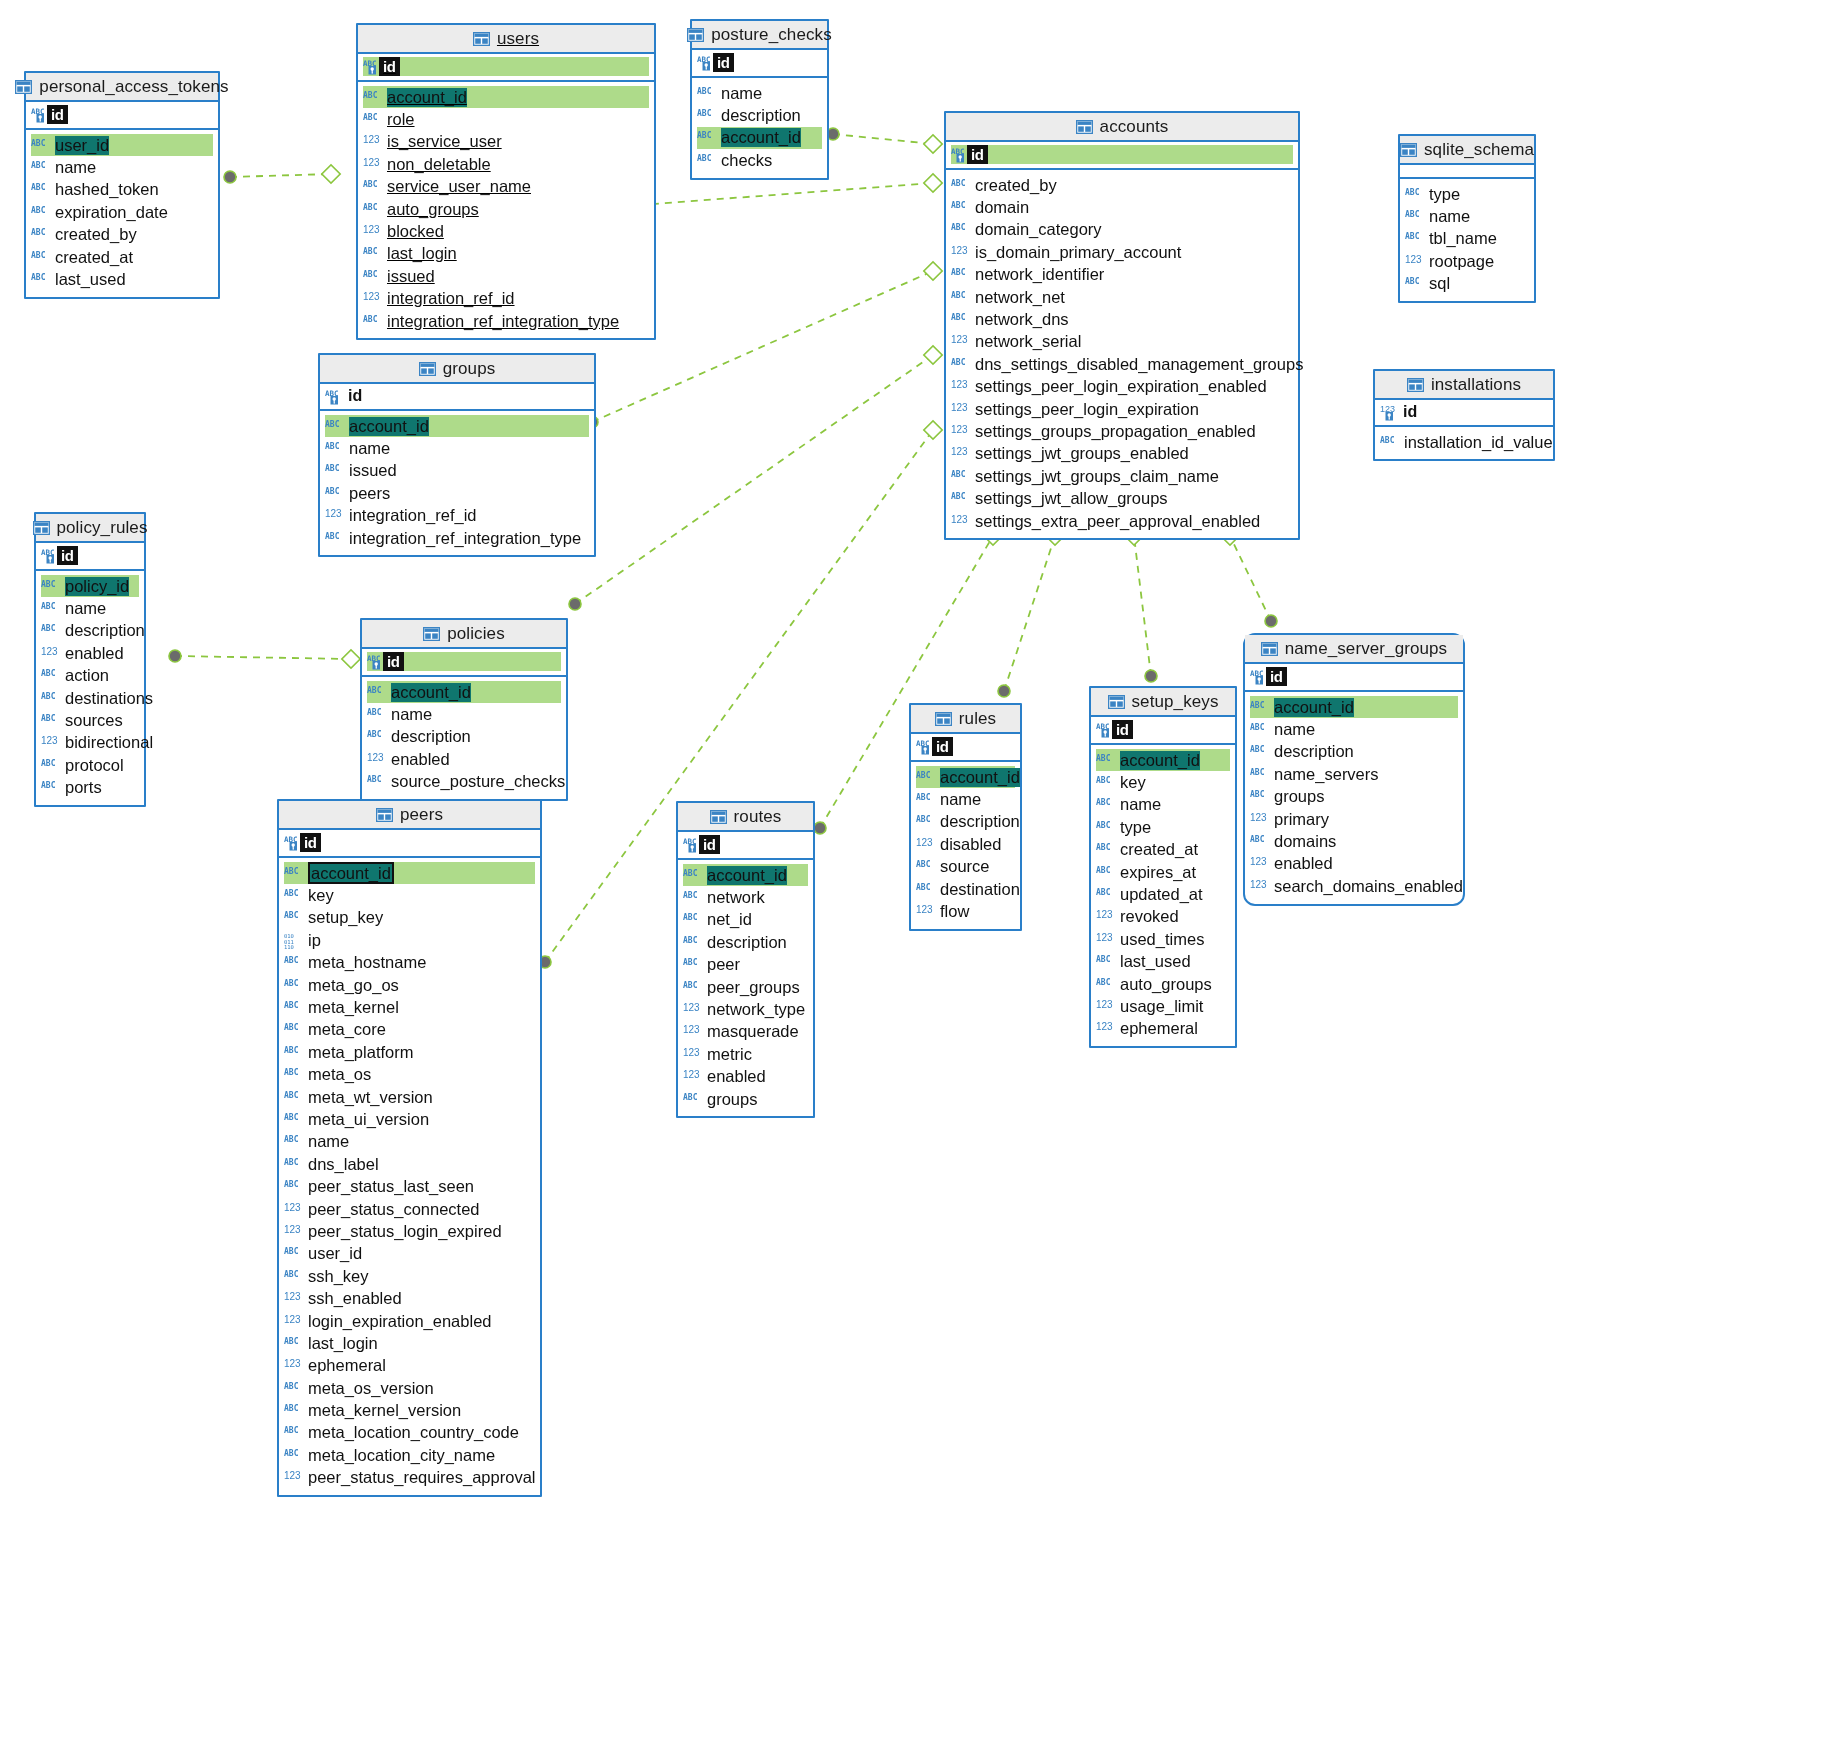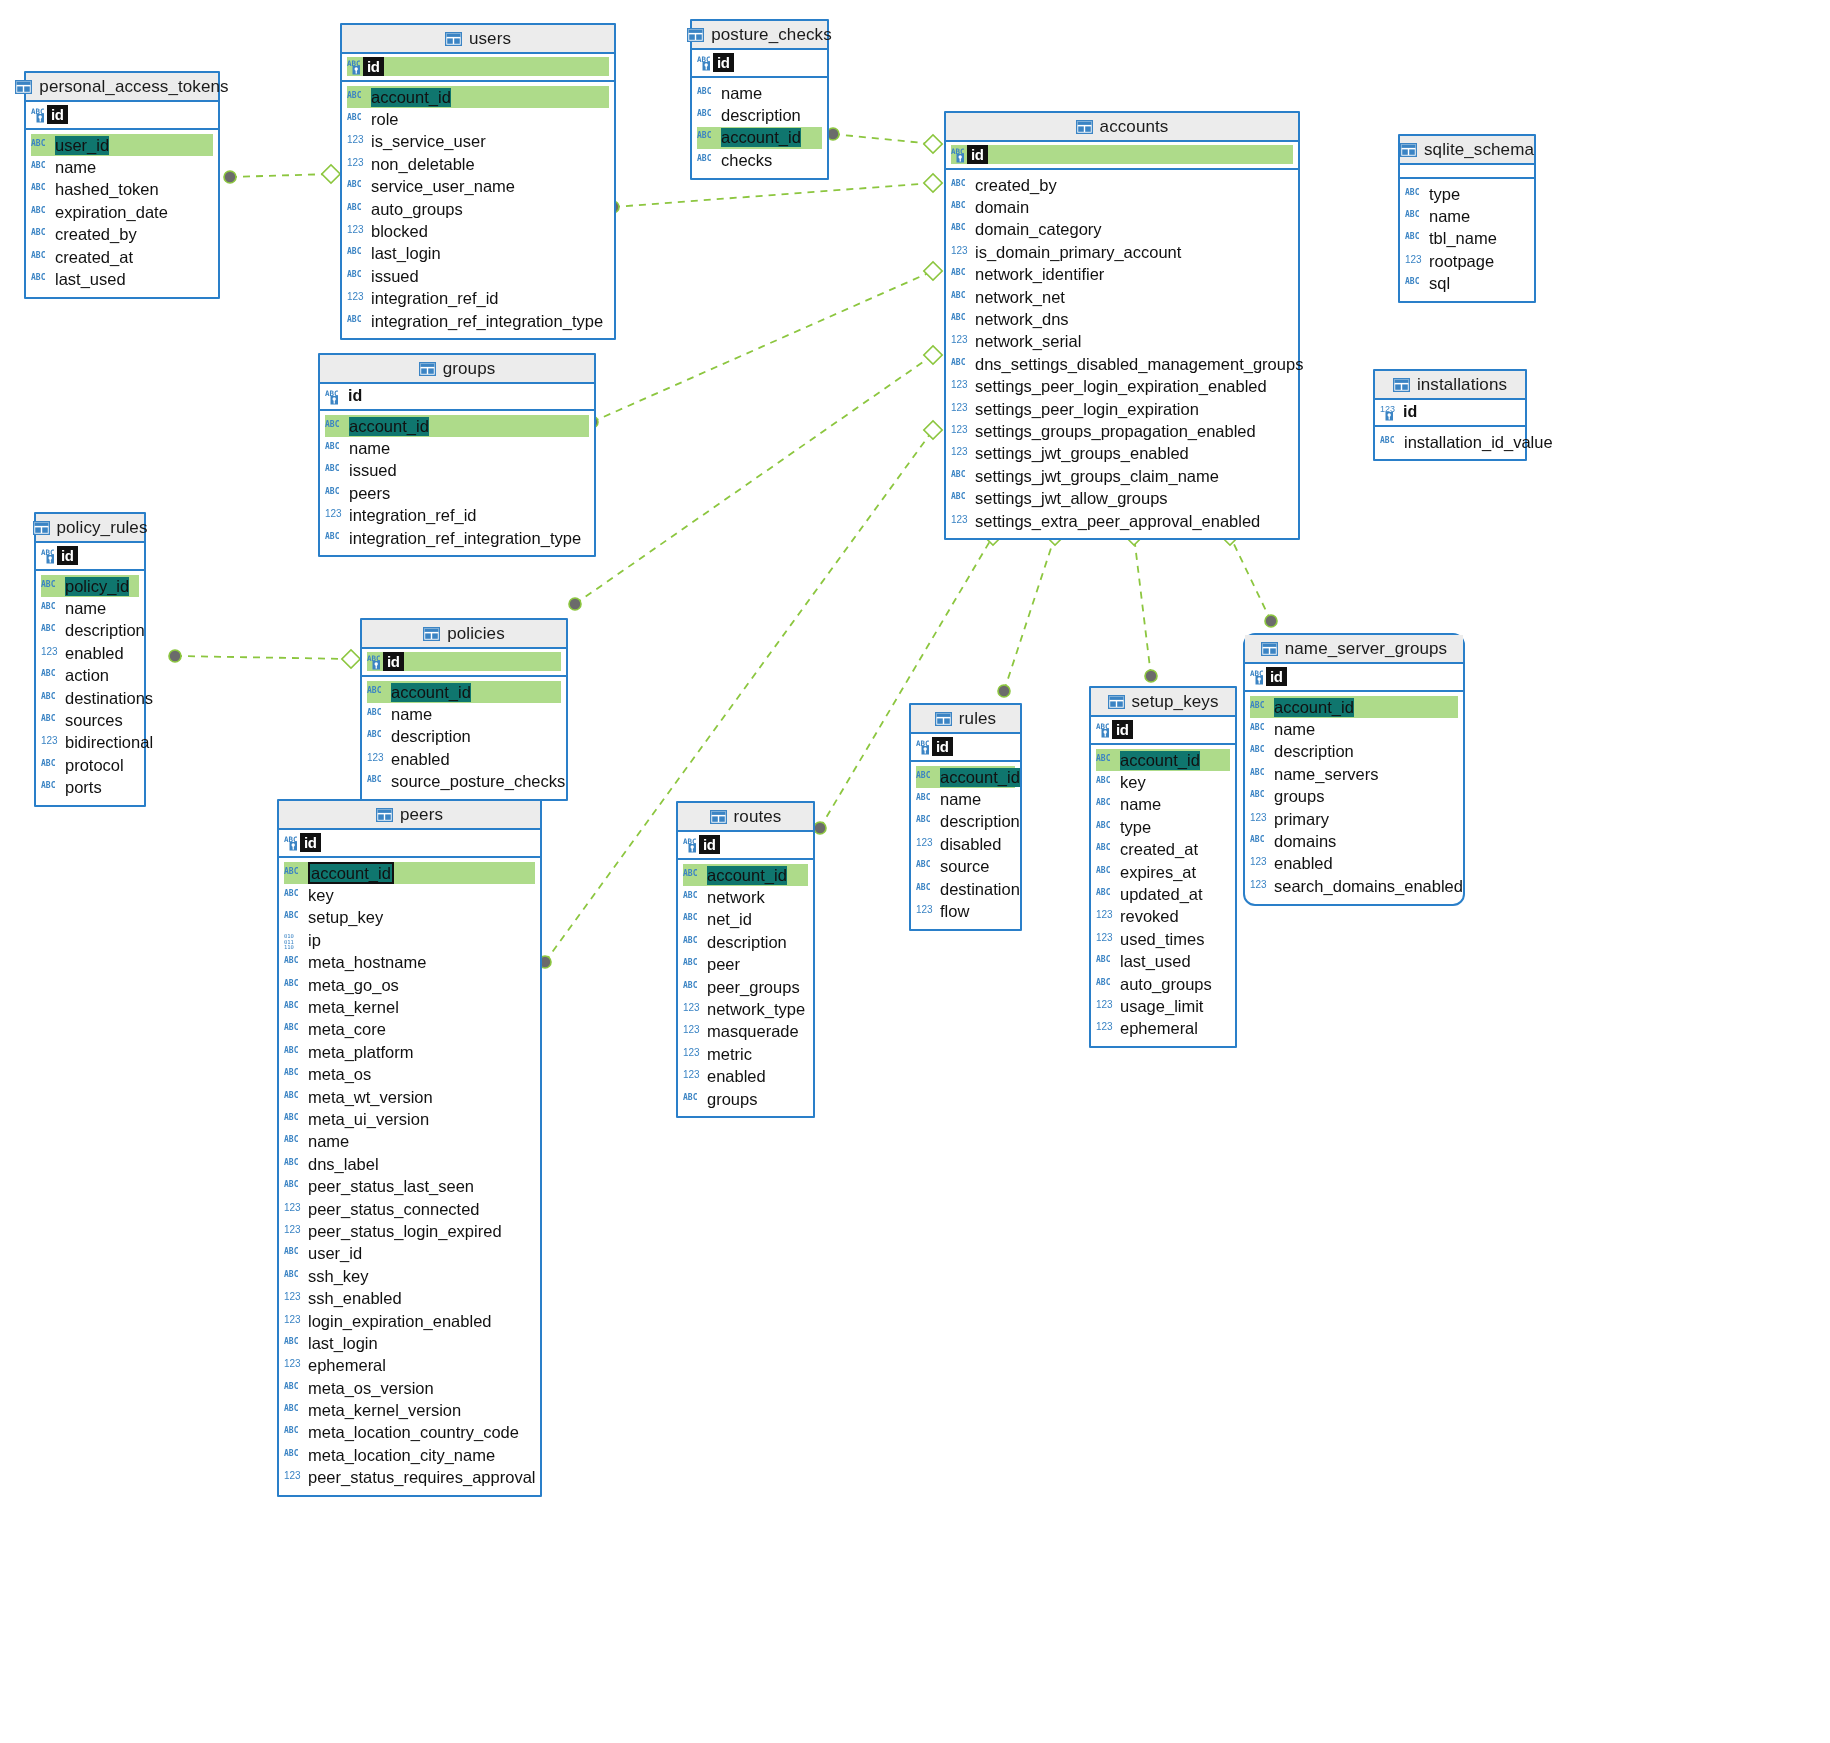--- a/index.html
+++ b/index.html
@@ -239,21 +239,21 @@
         <div class="fld">
           <span class="ic">
             <svg width="19" height="17" viewBox="0 0 19 17">
               <text x="0" y="9" font-family="DejaVu Sans Mono, monospace" font-size="8" font-weight="bold" fill="#3b84c4">ABC</text>
             </svg>
           </span>
           <span class="nm">last_used</span>
         </div>
       </div>
     </div>
-    <div class="tbl" style="left: 340px; top: 23px; width: 276px;">
+    <div class="tbl" style="left: 356px; top: 23px; width: 300px; text-decoration: underline;">
       <div class="tbl-hdr">
         <span class="ic" style="width:17px;height:14px">
           <svg width="17" height="14" viewBox="0 0 17 14">
             <rect x="0.5" y="0.5" width="16" height="13" fill="#ffffff" stroke="#3b84c4" stroke-width="1.6"></rect>
             <rect x="1.5" y="1.5" width="14" height="3.4" fill="#3b84c4"></rect>
             <rect x="2.2" y="6.4" width="5.6" height="5.4" fill="#3b84c4"></rect>
             <rect x="9.2" y="6.4" width="5.6" height="5.4" fill="#3b84c4"></rect>
           </svg>
         </span>
         <span class="tblname">users</span>
@@ -630,21 +630,21 @@
         <div class="fld">
           <span class="ic">
             <svg width="19" height="17" viewBox="0 0 19 17">
               <text x="0" y="9" font-family="DejaVu Sans Mono, monospace" font-size="8" font-weight="bold" fill="#3b84c4">ABC</text>
             </svg>
           </span>
           <span class="nm">sql</span>
         </div>
       </div>
     </div>
-    <div class="tbl" style="left: 1373px; top: 369px; width: 154px;">
+    <div class="tbl" style="left: 1373px; top: 369px; width: 182px;">
       <div class="tbl-hdr">
         <span class="ic" style="width:17px;height:14px">
           <svg width="17" height="14" viewBox="0 0 17 14">
             <rect x="0.5" y="0.5" width="16" height="13" fill="#ffffff" stroke="#3b84c4" stroke-width="1.6"></rect>
             <rect x="1.5" y="1.5" width="14" height="3.4" fill="#3b84c4"></rect>
             <rect x="2.2" y="6.4" width="5.6" height="5.4" fill="#3b84c4"></rect>
             <rect x="9.2" y="6.4" width="5.6" height="5.4" fill="#3b84c4"></rect>
           </svg>
         </span>
         <span class="tblname">installations</span>

